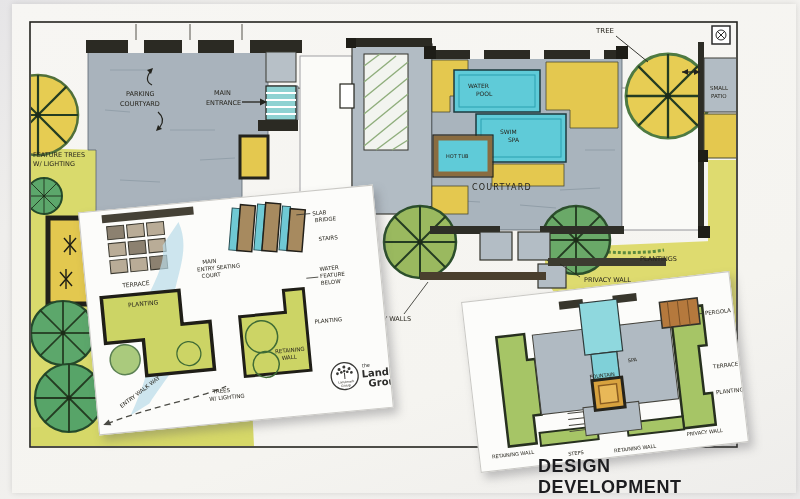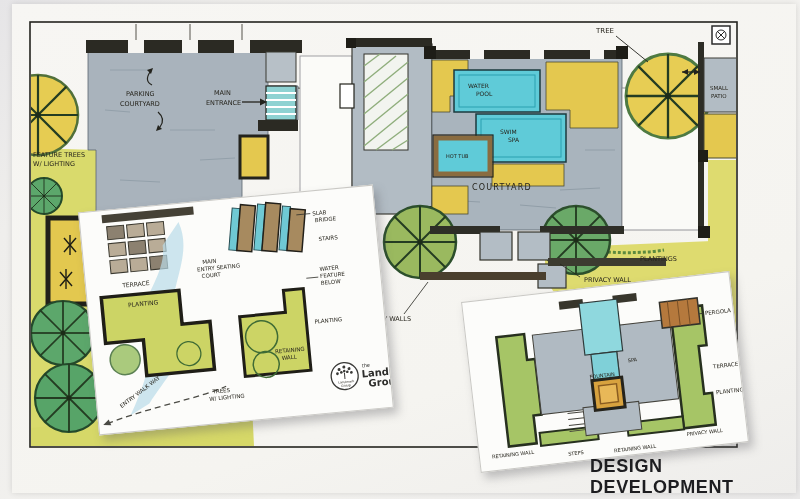--- a/index.html
+++ b/index.html
@@ -7,21 +7,21 @@
          background:linear-gradient(135deg,#e6e5e7 0%,#efeeec 18%,#f3f2ef 60%,#e9e8e8 100%);
          font-family:"DejaVu Sans",sans-serif;}
   .board{position:absolute;left:12px;top:4px;right:4px;bottom:6px;
          background:linear-gradient(160deg,#f7f6f3 0%,#f5f4f0 70%,#eeedeb 100%);
          box-shadow:0 0 6px rgba(0,0,0,.12);}
   .mainsvg{position:absolute;left:0;top:0;}
   .card{position:absolute;background:#fcfcfa;border:1px solid #c9c8c4;
         box-shadow:4px 6px 10px rgba(90,90,95,.35);}
   .card1{left:88px;top:198px;width:294px;height:222px;transform:rotate(-5.4deg);}
   .card2{left:470px;top:286px;width:268px;height:170px;transform:rotate(-6.6deg);}
-  .caption{position:absolute;left:590px;top:456px;width:200px;
+  .caption{position:absolute;left:538px;top:456px;width:200px;
            font-family:"Liberation Sans",sans-serif;font-size:18px;font-weight:600;
            letter-spacing:.6px;color:#1d1d20;}
   text{font-family:"DejaVu Sans",sans-serif;fill:#26241c;}
   .h5{font-size:5px;} .h55{font-size:5.5px;} .h6{font-size:6px;}
   .h65{font-size:6.5px;} .h7{font-size:7px;} .h8{font-size:8px;letter-spacing:1.2px;}
   .lg1{font-size:5px;fill:#2e2e2c;} .lg2{font-size:10px;fill:#2e2e2c;font-weight:bold;}
 </style>
 </head>
 <body>
 

